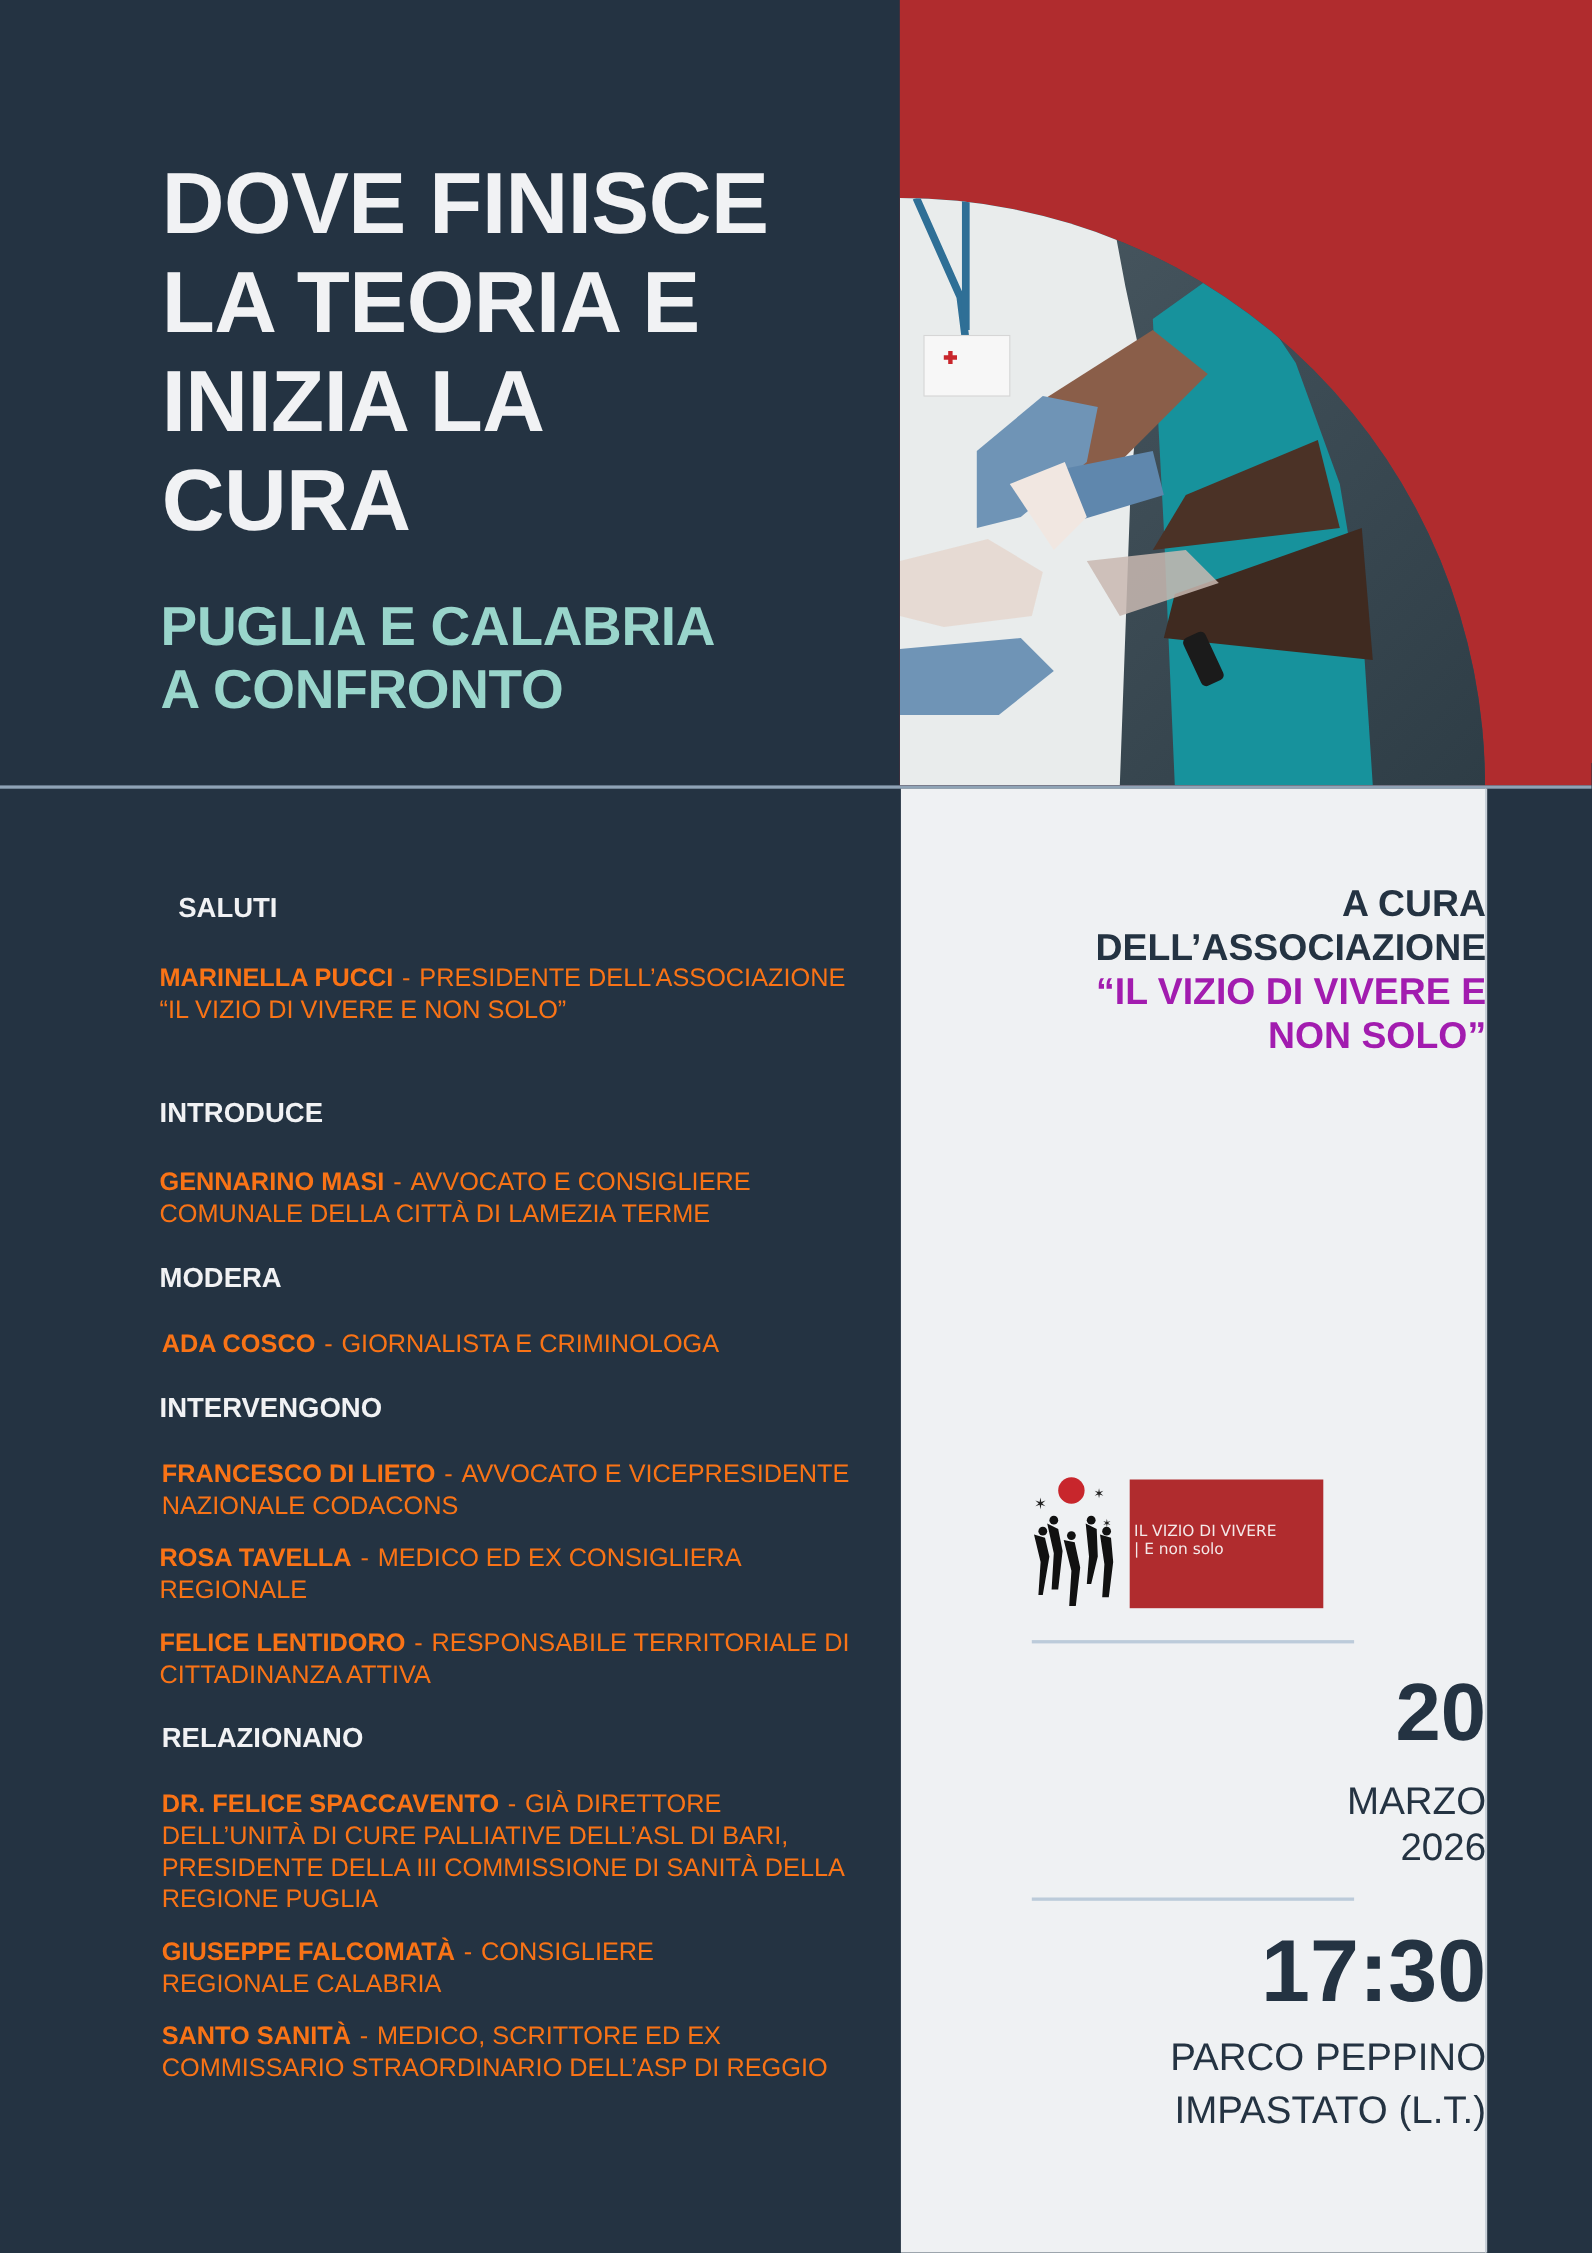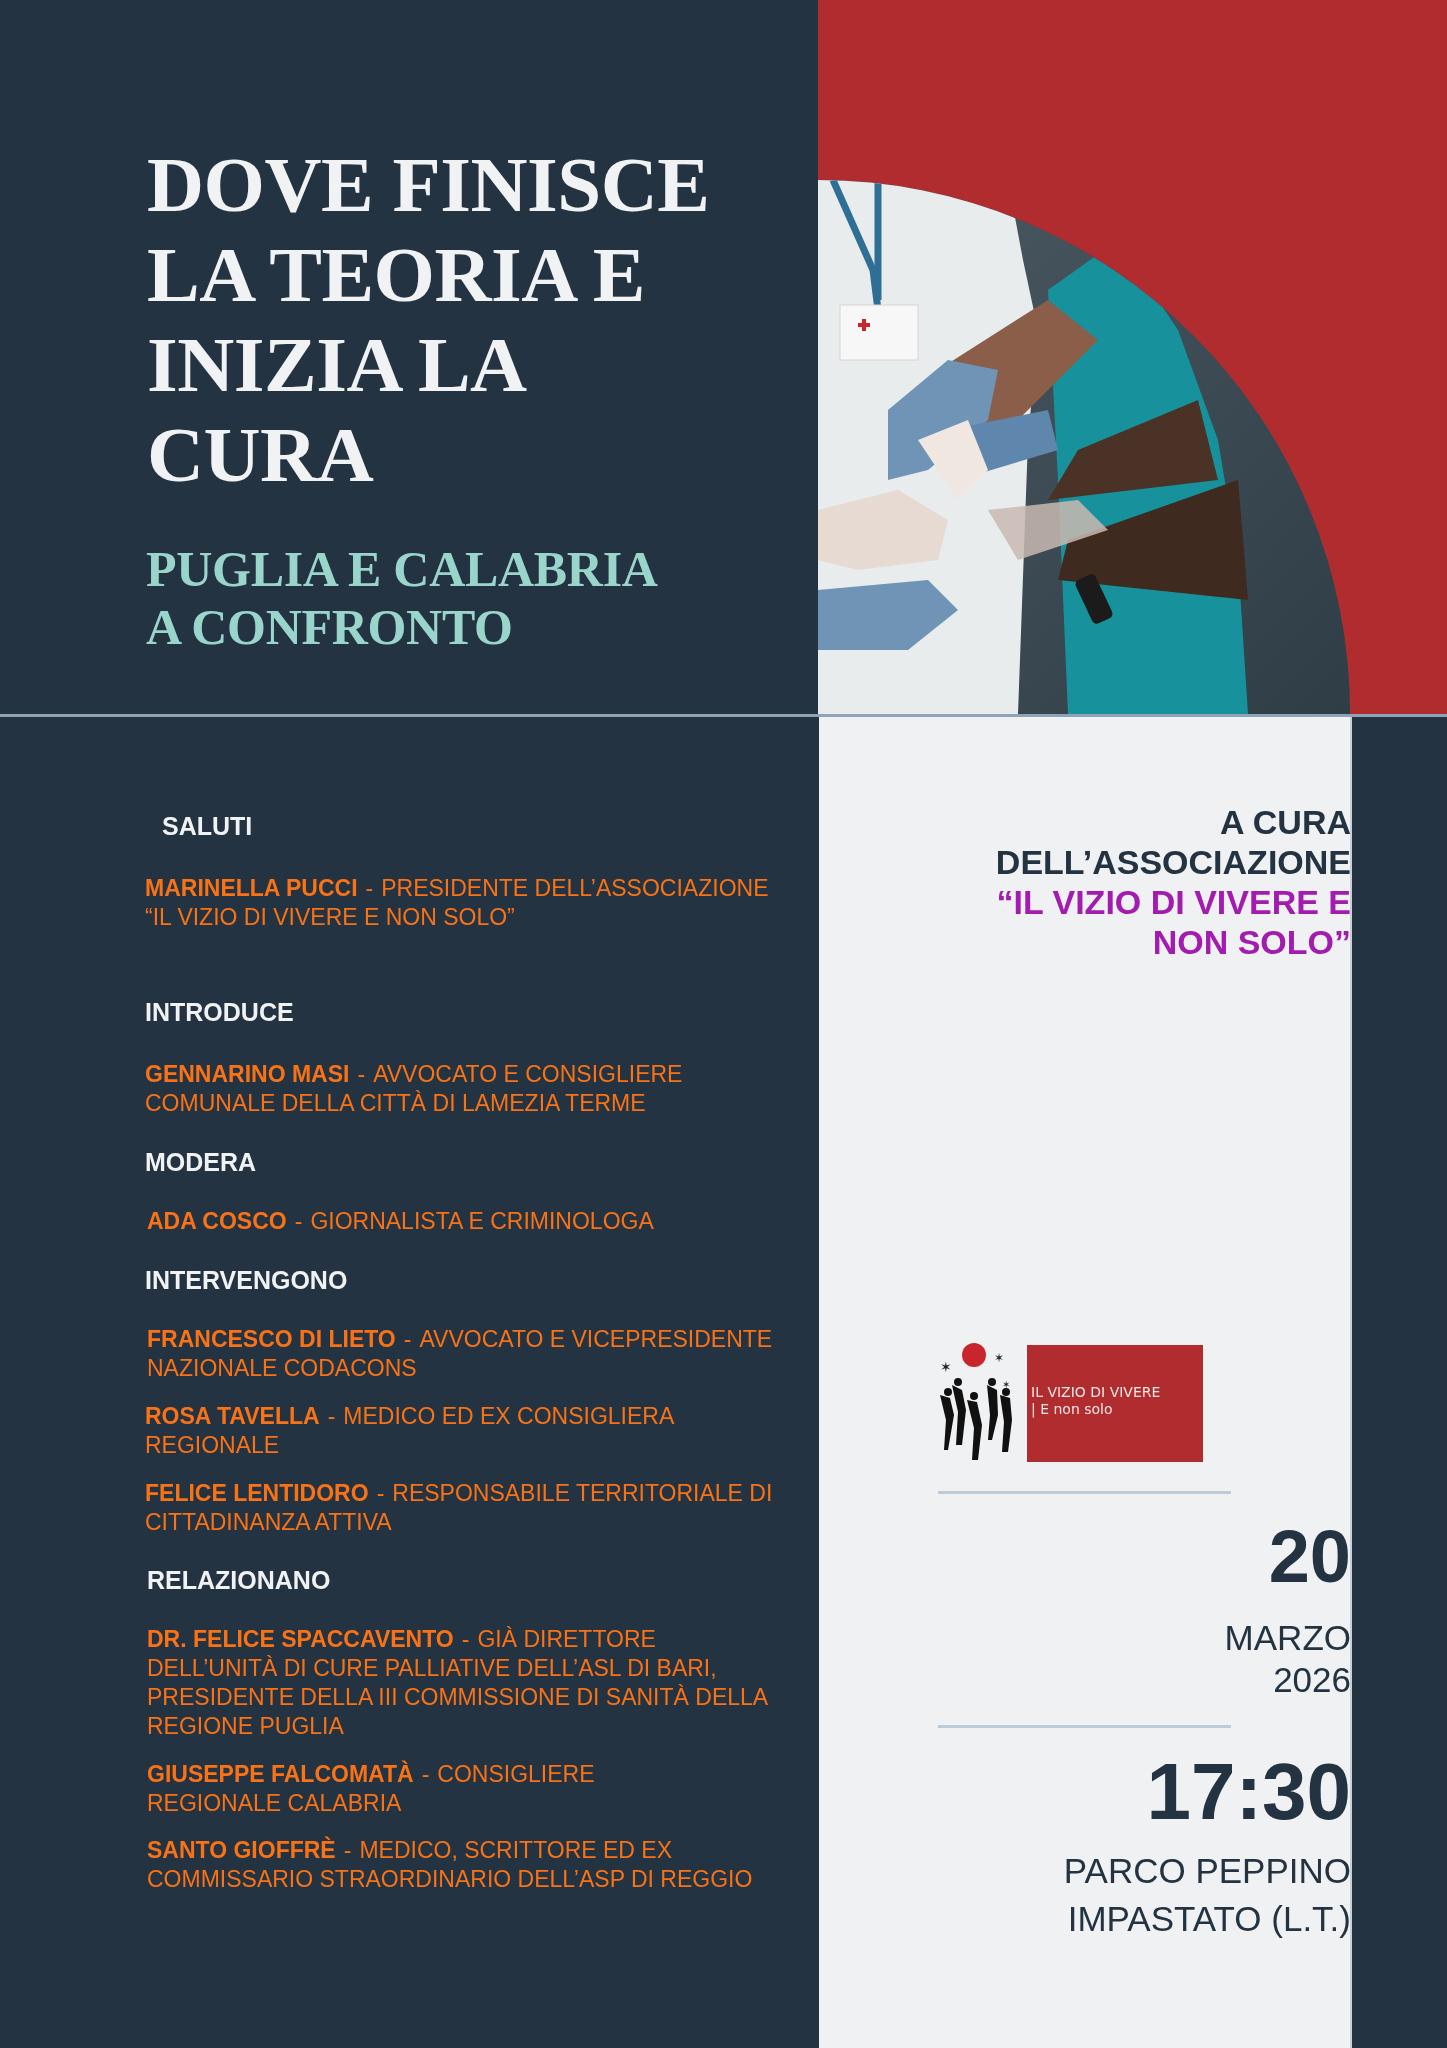--- a/index.html
+++ b/index.html
@@ -4,21 +4,21 @@
 <style>
   html, body { margin: 0; padding: 0; }
   body {
     width: 1447px; height: 2048px; position: relative; overflow: hidden;
     background: #243342;
     font-family: "Liberation Sans", sans-serif;
   }
   .abs { position: absolute; }
 
   
-  #top-left { left: 0; top: 0; width: 770px; height: 714px; background: #243342; font-family: Liberation Serif, serif; }
+  #top-left { left: 0; top: 0; width: 770px; height: 714px; background: #243342; }
   #top-right { left: 818px; top: 0; width: 629px; height: 714px; background: #B02C2E; overflow: hidden; }
   #photo-quarter {
     position: absolute; left: 0; top: 180px; width: 532px; height: 534px;
     border-top-right-radius: 532px 534px;
     overflow: hidden;
     background: #3a4b56;
   }
   #photo-quarter svg { display: block; }
   #divider-line { left: 0; top: 714px; width: 1447px; height: 3px; background: #8fa3b6; }
   #title { left: 147px; top: 140px; width: 640px; }
@@ -142,21 +142,21 @@
   </div>
 
   <div class="sec-head" style="top:1566px; left:2px;">RELAZIONANO</div>
   <div class="entry" style="top:1625px; left:2px; width:620px;">
     <span class="nm">DR. FELICE  SPACCAVENTO</span><span class="sep">-</span><span class="ro">GIÀ DIRETTORE DELL’UNITÀ DI CURE PALLIATIVE DELL’ASL DI BARI, PRESIDENTE DELLA III COMMISSIONE DI SANITÀ DELLA REGIONE PUGLIA</span>
   </div>
   <div class="entry" style="top:1760px; left:2px; width:540px;">
     <span class="nm">GIUSEPPE  FALCOMATÀ</span><span class="sep">-</span><span class="ro">CONSIGLIERE REGIONALE  CALABRIA</span>
   </div>
   <div class="entry" style="top:1836px; left:2px; width:650px;">
-    <span class="nm">SANTO  GIOFFRÈ</span><span class="sep">-</span><span class="ro">MEDICO,  SCRITTORE ED EX COMMISSARIO STRAORDINARIO DELL’ASP DI REGGIO</span>
+    <span class="nm">SANTO  SANITÀ</span><span class="sep">-</span><span class="ro">MEDICO,  SCRITTORE ED EX COMMISSARIO STRAORDINARIO DELL’ASP DI REGGIO</span>
   </div>
 </div>
 
 <div id="right-panel" class="abs">
   <div id="cura-block" class="center">
     <div class="dark">A CURA</div>
     <div class="dark">DELL’ASSOCIAZIONE</div>
     <div class="red">“IL VIZIO DI VIVERE E</div>
     <div class="red">NON SOLO”</div>
   </div>

